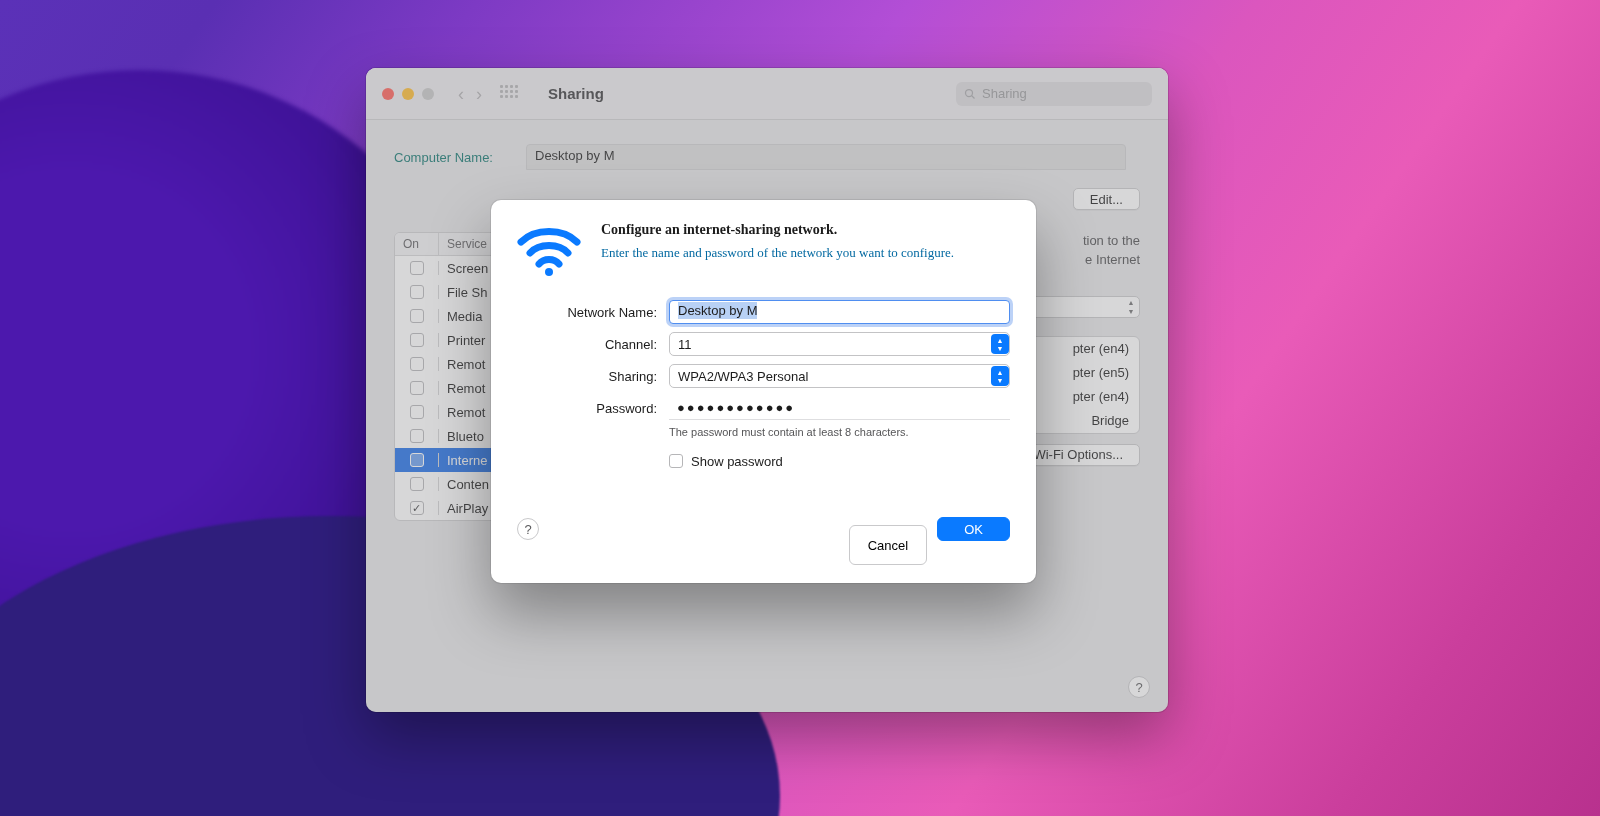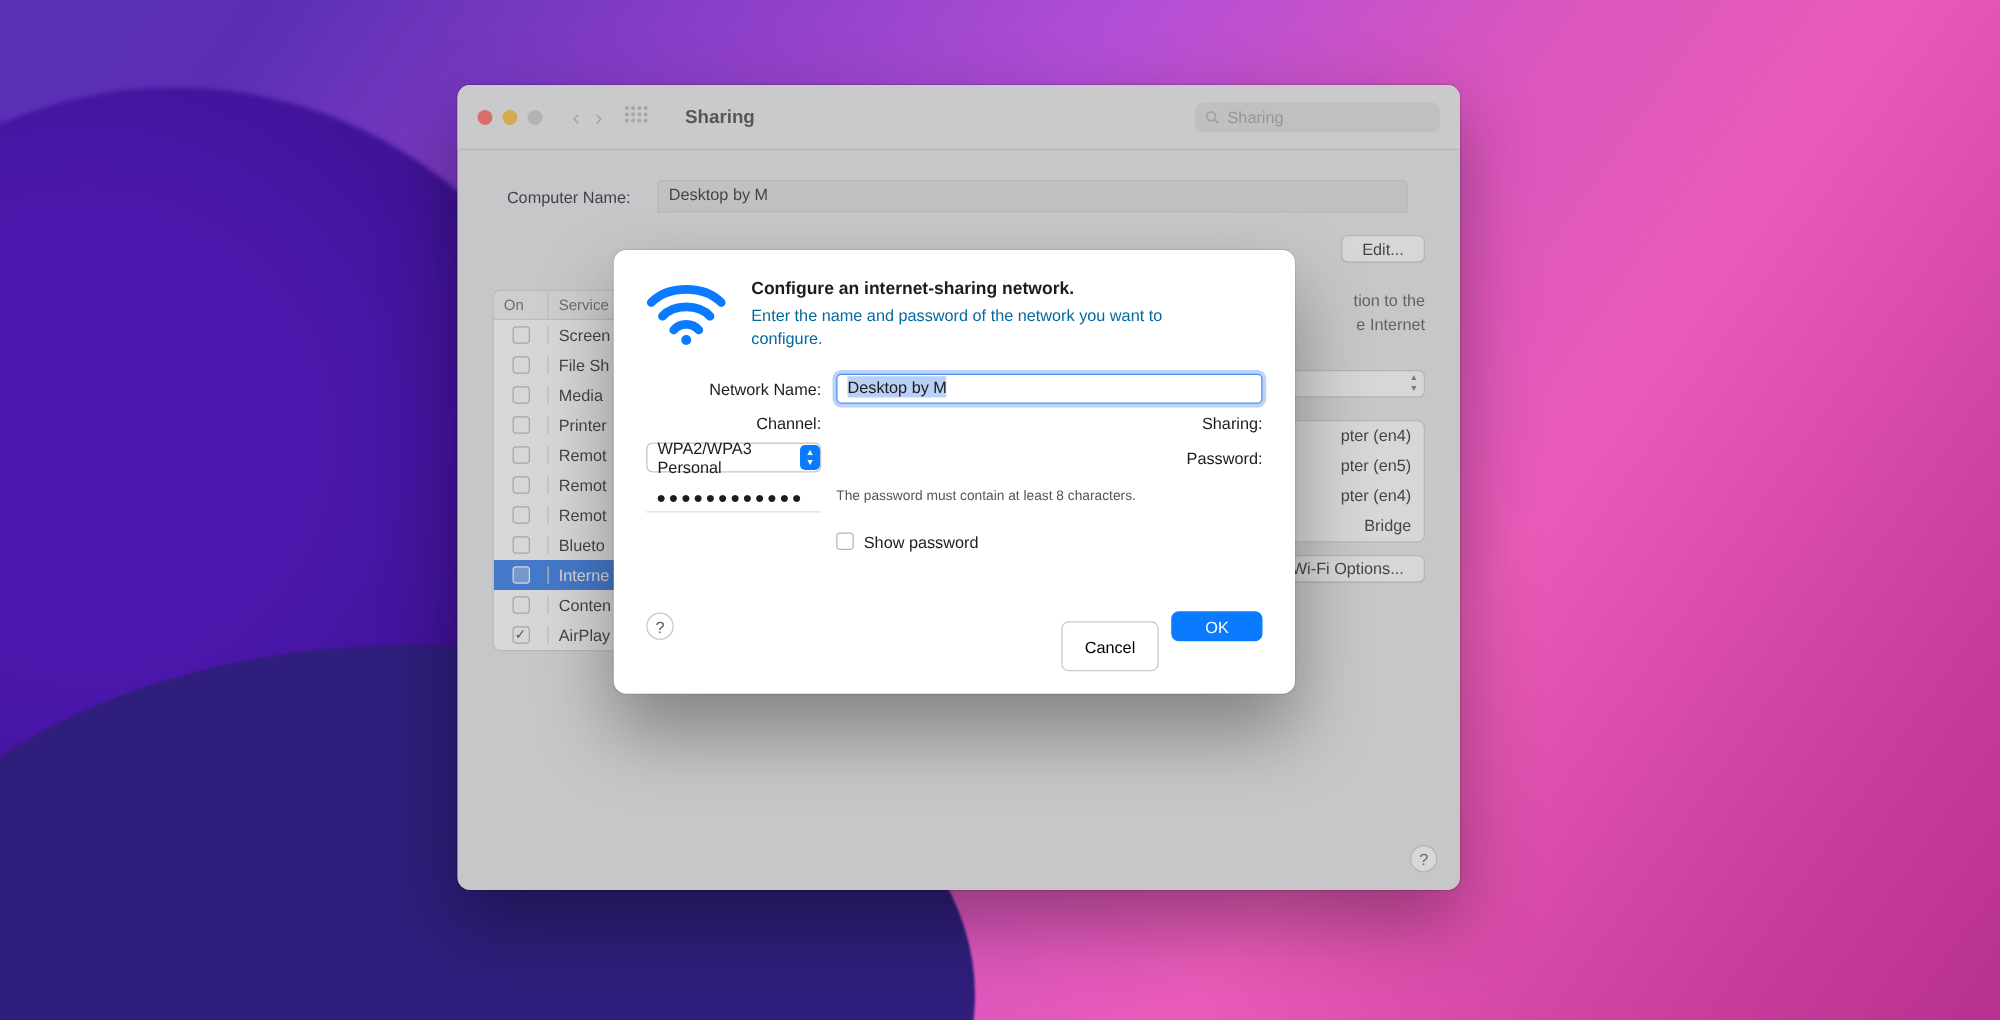--- a/index.html
+++ b/index.html
@@ -76,21 +76,21 @@
   color: #9c9c9e; font-size: 13px;
 }
 .search-box svg { opacity: .6; }
 
 .content { padding: 24px 28px 18px; }
 
 .row-computer-name {
   display: flex; align-items: center; gap: 10px;
   margin-bottom: 18px;
 }
-.label-right { text-align: center; color: #0f172a; }
+.label-right { text-align: left; color: #0f766e; }
 .cn-field {
   width: 600px; height: 26px;
   background: #dedede; border: 1px solid #cfcfd1;
   border-radius: 4px 4px 0 0;
   padding: 3px 8px; font-size: 13px;
 }
 .sub-row {
   display: flex; justify-content: flex-end; gap: 10px;
   margin-bottom: 22px;
 }
@@ -169,21 +169,21 @@
 .sheet {
   position: absolute;
   left: 491px; top: 200px;
   width: 545px;
   background: #fff;
   border-radius: 10px;
   box-shadow: 0 30px 60px rgba(0,0,0,.35), 0 0 0 1px rgba(0,0,0,.08);
   padding: 22px 26px 18px;
   z-index: 10;
 }
-.sheet-head { display: flex; gap: 20px; margin-bottom: 18px; }
+.sheet-head { display: flex; gap: 20px; margin-bottom: 18px; font-family: Liberation Serif, serif; }
 .wifi-icon { flex: 0 0 64px; }
 .sheet-title { font-size: 14px; font-weight: 700; margin-bottom: 6px; }
 .sheet-sub { font-size: 13px; color: #0369a1; line-height: 1.4; max-width: 360px; }
 
 .form { display: grid; grid-template-columns: 140px 1fr; gap: 8px 12px; align-items: center; }
 .form label { text-align: right; font-size: 13px; }
 .text-input {
   height: 24px;
   border: 1px solid #c3c3c5; border-radius: 4px;
   padding: 2px 8px; font-size: 13px;
@@ -424,20 +424,27 @@
     </div>
   </div>
 
   <div class="form">
     <label>Network Name:</label>
     <div class="text-input focused">
       <span class="sel">Desktop by M</span>
     </div>
 
     <label>Channel:</label>
+    <div class="select-field">
+      <span>11</span>
+      <div class="sel-stepper">
+          <span>▲</span>
+          <span>▼</span>
+        </div>
+    </div>
 
     <label>Sharing:</label>
     <div class="select-field">
       <span>WPA2/WPA3 Personal</span>
       <div class="sel-stepper">
           <span>▲</span>
           <span>▼</span>
         </div>
     </div>
 

